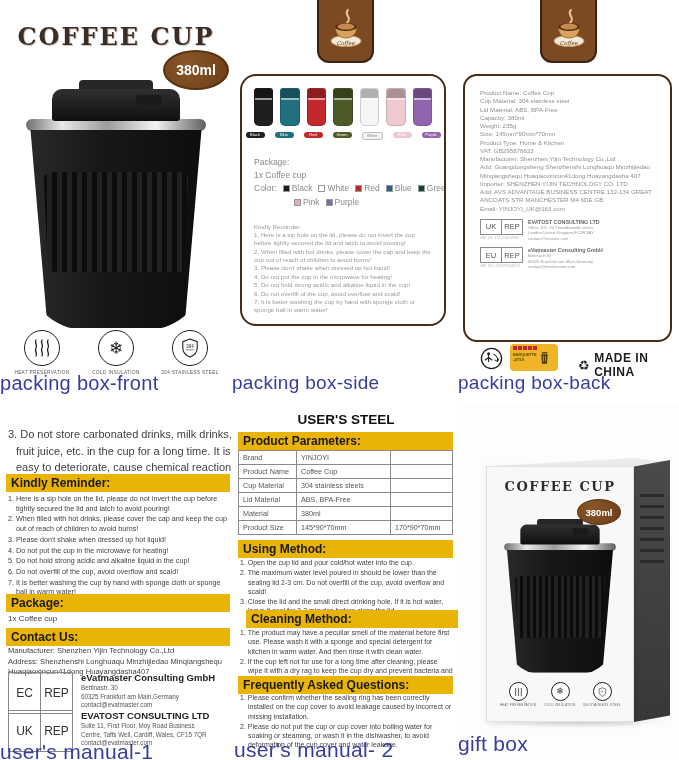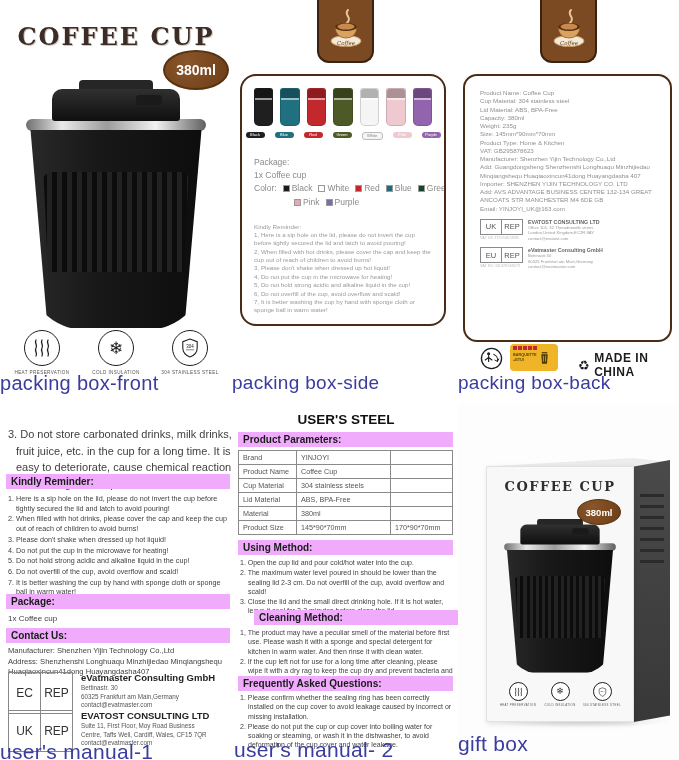--- a/index.html
+++ b/index.html
@@ -85,21 +85,21 @@
   .eco-text{font-size:3.8px;font-weight:bold;color:#5a4a00;line-height:1.3;}
   .made-in{position:absolute;top:351px;left:120px;display:flex;align-items:center;gap:4px;
     font-weight:bold;font-size:12px;color:#1c1c1c;letter-spacing:.5px;}
   .recycle{font-size:13px;line-height:1;font-weight:400;}
   .p-back .caption{top:372px;font-size:19px;}
 
   
   .p-m1{position:absolute;left:0;top:404px;width:234px;height:356px;}
   .m1-intro{position:absolute;top:22px;left:8px;width:222px;font-size:11px;color:#3f3f3f;line-height:1.5;
     text-indent:-8px;padding-left:8px;}
-  .band{background:#f0abfc;font-weight:bold;font-size:10px;color:#1a1a1a;padding:2px 5px;box-sizing:border-box;}
+  .band{background:#eab308;font-weight:bold;font-size:12px;color:#1a1a1a;padding:2px 5px;box-sizing:border-box;}
   .m1-band1{position:absolute;top:70px;left:6px;width:224px;}
   .m1-list{position:absolute;top:90px;left:8px;width:222px;font-size:7.2px;color:#3f3f3f;line-height:1.35;}
   .m1-list .li,.m2-list .li{text-indent:-8px;padding-left:8px;margin-bottom:1px;}
   .m1-band2{position:absolute;top:190px;left:6px;width:224px;}
   .m1-pkg{position:absolute;top:210px;left:8px;font-size:8px;color:#3f3f3f;}
   .m1-band3{position:absolute;top:224px;left:6px;width:224px;}
   .m1-contact{position:absolute;top:242px;left:8px;width:222px;font-size:7.6px;color:#3f3f3f;line-height:1.4;}
   .m1-rep{position:absolute;left:8px;display:flex;gap:8px;align-items:flex-start;}
   .m1-rep-cells{display:flex;border:1.5px solid #888;flex:none;}
   .m1-rep-cell{width:31px;height:40px;display:flex;align-items:center;justify-content:center;font-size:12px;color:#333;}
@@ -109,21 +109,21 @@
   .p-m1 .caption{top:336px;font-size:21px;}
 
   
   .p-m2{position:absolute;left:234px;top:404px;width:224px;height:356px;}
   .m2-title{position:absolute;top:8px;left:0;width:100%;text-align:center;font-weight:bold;font-size:13.5px;color:#111;}
   .m2-band1{position:absolute;top:28px;left:4px;width:215px;}
   .m2-table{position:absolute;top:46px;left:4px;width:215px;border-collapse:collapse;font-size:7.2px;color:#555;}
   .m2-table td{border:1px solid #8a8a8a;padding:2px 4px;height:8px;}
   .m2-band2{position:absolute;top:136px;left:4px;width:215px;}
   .m2-using{position:absolute;top:154px;left:6px;width:213px;}
-  .m2-band3{position:absolute;top:206px;left:20px;width:224px;}
+  .m2-band3{position:absolute;top:206px;left:12px;width:224px;}
   .m2-cleaning{position:absolute;top:224px;left:6px;width:213px;}
   .m2-band4{position:absolute;top:272px;left:4px;width:215px;}
   .m2-faq{position:absolute;top:289px;left:6px;width:213px;}
   .m2-list{font-size:7px;color:#3f3f3f;line-height:1.33;}
   .p-m2 .caption{top:334px;font-size:21px;}
 
   
   .p-gift{position:absolute;left:458px;top:404px;width:221px;height:356px;background:#fdfdfd;}
   .gift-shadow{position:absolute;left:26px;top:310px;width:190px;height:14px;background:radial-gradient(ellipse at center,rgba(0,0,0,.14),transparent 70%);}
   .gift-top{position:absolute;left:28px;top:54px;width:184px;height:14px;background:#ececec;

